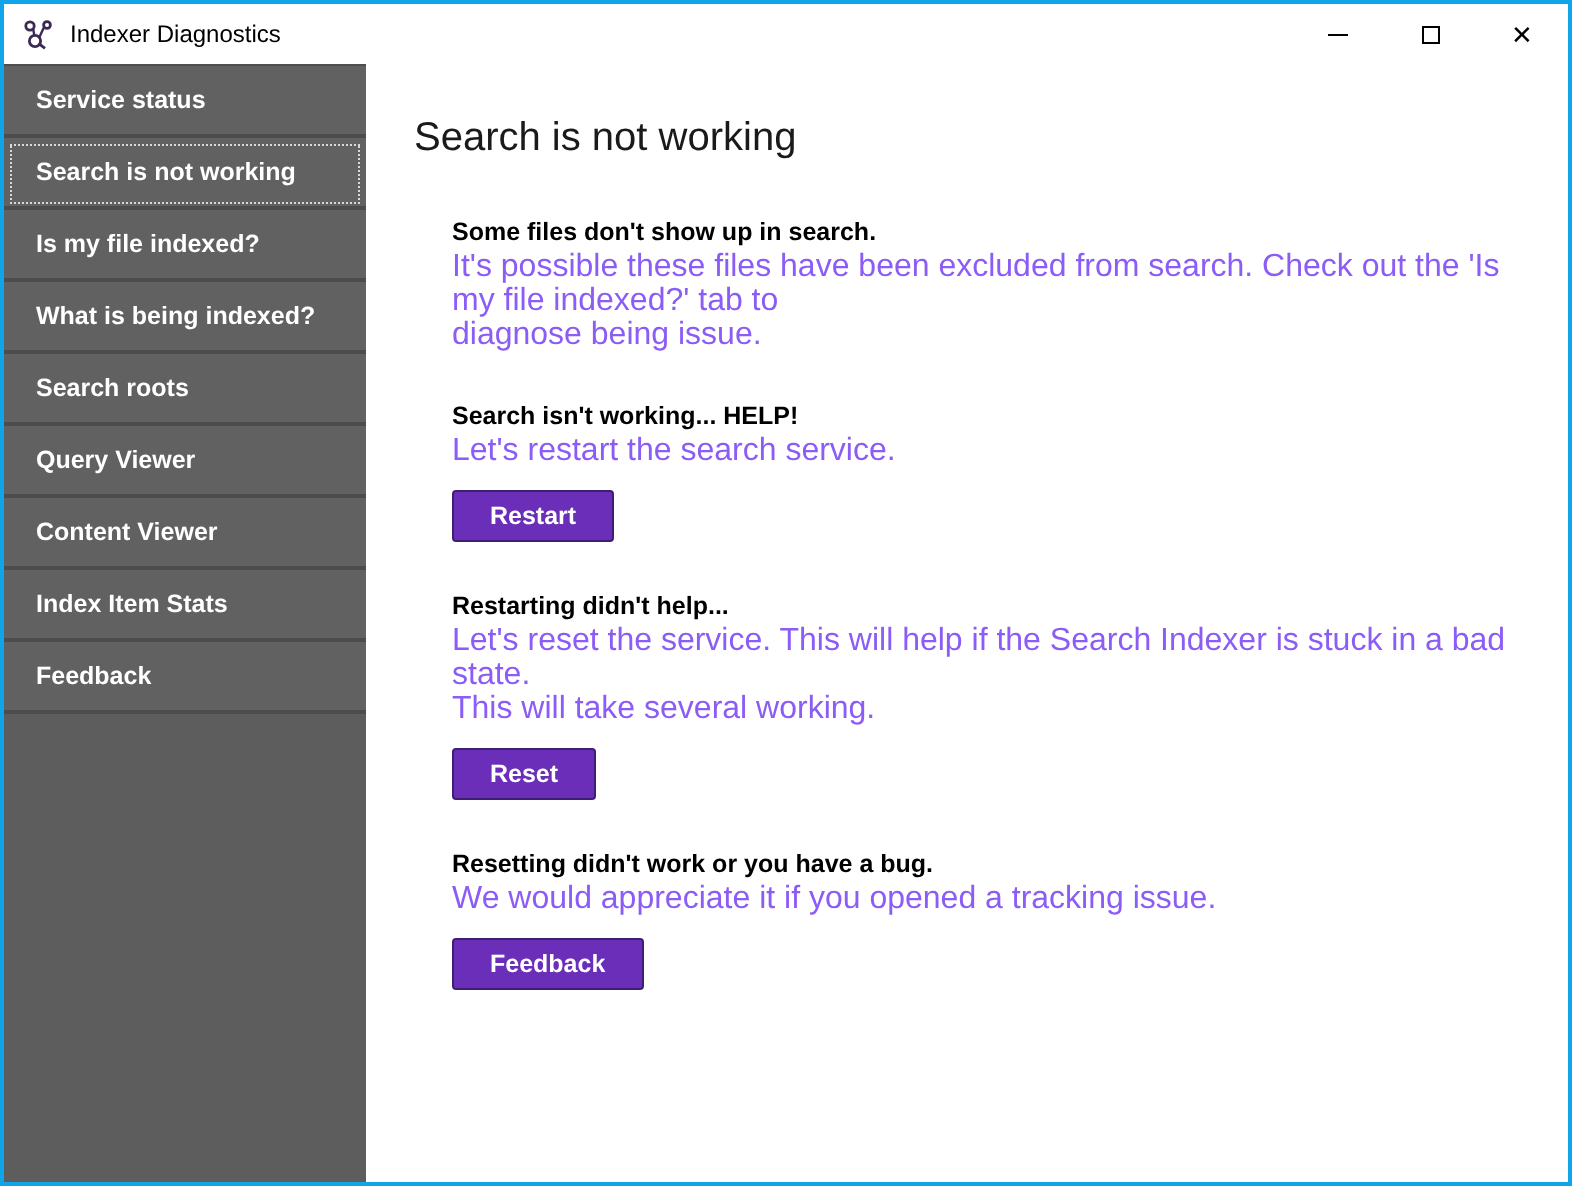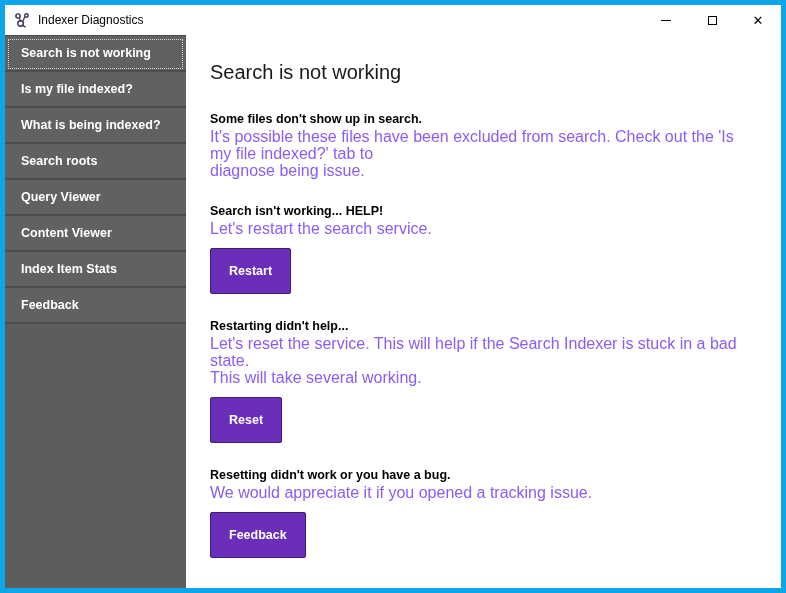--- a/index.html
+++ b/index.html
@@ -4,21 +4,21 @@
 <style>
   * { box-sizing: border-box; }
   html, body { margin: 0; padding: 0; }
   body {
     width: 786px; height: 593px;
     font-family: "Liberation Sans", sans-serif;
     background: #2b2b2b;
   }
   .window {
     width: 786px; height: 593px;
-    border: 5px solid #0ea5e9;
+    border: 2px solid #0ea5e9;
     background: #ffffff;
     display: flex; flex-direction: column;
     overflow: hidden;
   }
   
   .titlebar {
     height: 30px; flex: 0 0 30px;
     background: #ffffff;
     display: flex; align-items: center;
   }
@@ -66,41 +66,41 @@
     background: #ffffff;
     padding: 26px 24px 0 24px;
     overflow: hidden;
   }
   .page-title {
     font-size: 20px;
     font-weight: 400;
     color: #1a1a1a;
     margin: 0 0 28px 0;
   }
-  .section { margin-bottom: 25px; }
+  .section { margin-bottom: 25px; margin-left: 19px; }
   .section-heading {
     font-size: 12.5px;
     font-weight: bold;
     color: #000000;
     margin: 0 0 2px 0;
   }
   .section-line {
     font-size: 16px;
     color: #8b5cf6;
     line-height: 17px;
   }
   .action-btn {
     display: inline-block;
     margin-top: 11px;
     background: #6b2eb8;
     color: #ffffff;
     font-family: "Liberation Sans", sans-serif;
     font-size: 12.5px;
     font-weight: bold;
-    padding: 15px 18px;
+    padding: 5px 18px;
     border: 1px solid #3f1f73;
     border-radius: 2px;
     cursor: pointer;
   }
 </style>
 </head>
 <body>
 
 <div class="window">
 
@@ -123,20 +123,23 @@
       </div>
       <div class="win-btn">
         <span class="close-glyph">✕</span>
       </div>
     </div>
   </div>
 
   <div class="app-body">
 
     <div class="sidebar">
+      <div class="nav-item">
+        <span>Service status</span>
+      </div>
       <div class="nav-item selected">
         <span>Search is not working</span>
       </div>
       <div class="nav-item">
         <span>Is my file indexed?</span>
       </div>
       <div class="nav-item">
         <span>What is being indexed?</span>
       </div>
       <div class="nav-item">

